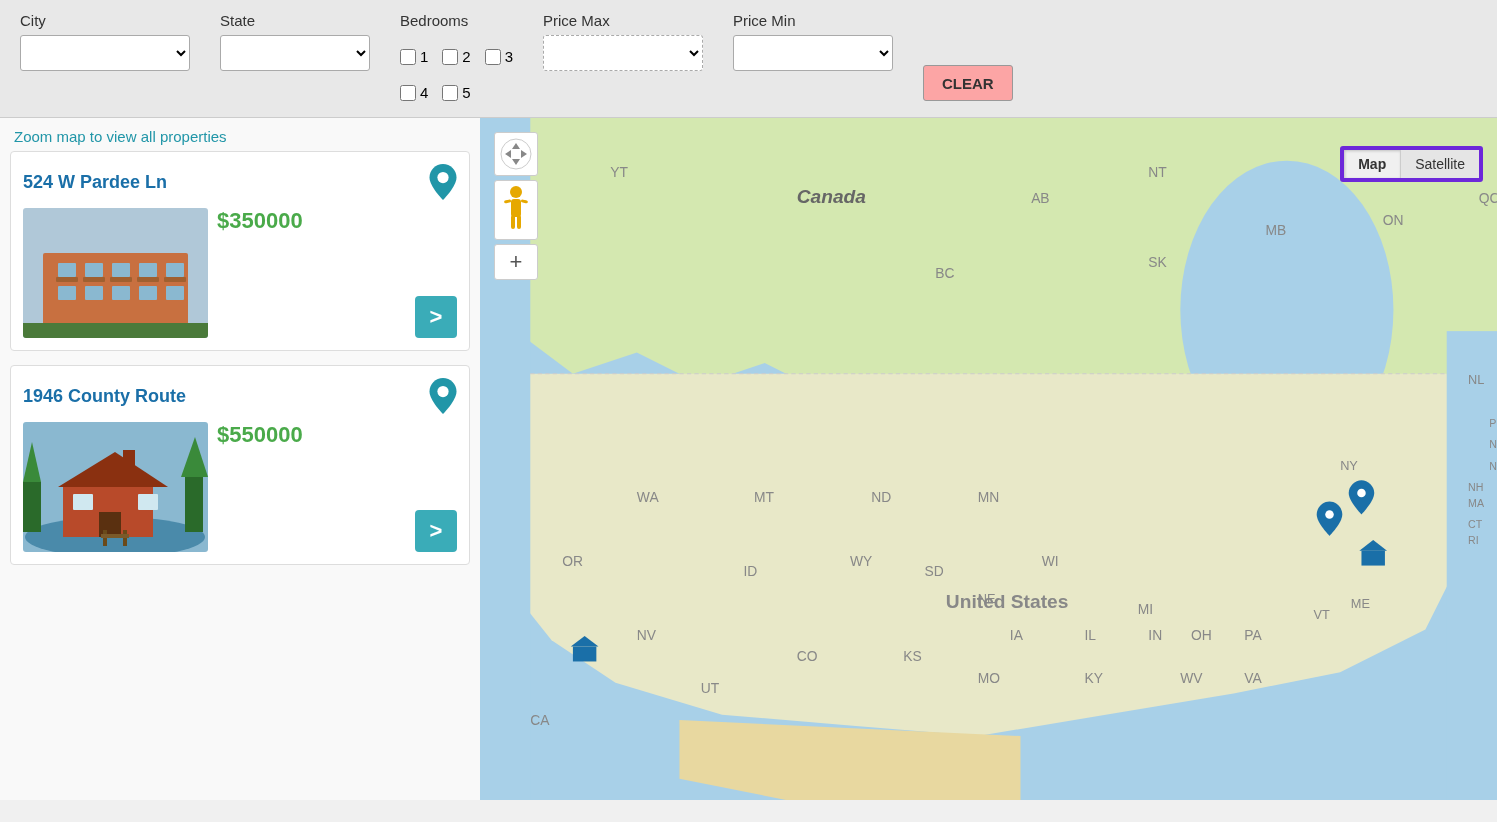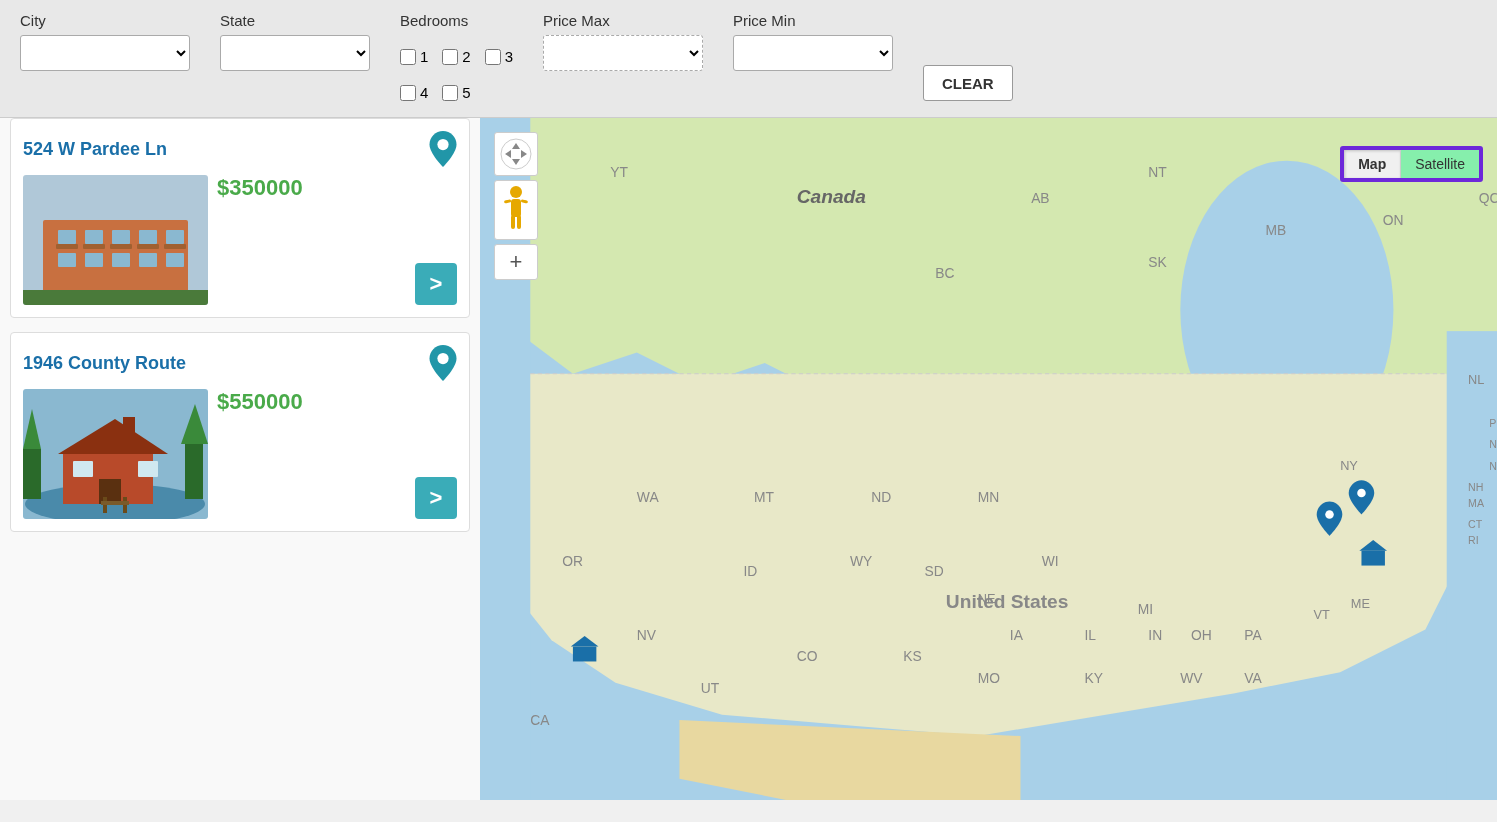--- a/index.html
+++ b/index.html
@@ -69,21 +69,21 @@
 
     .bedroom-option input[type=checkbox] {
       width: 16px;
       height: 16px;
       cursor: pointer;
     }
 
     .clear-btn {
       height: 36px;
       padding: 0 18px;
-      background: #ffffff;
+      background: #fca5a5;
       border: 1px solid #999;
       border-radius: 3px;
       font-size: 15px;
       font-weight: bold;
       color: #333;
       cursor: pointer;
       align-self: flex-end;
       margin-top: 2px;
     }
 
@@ -253,21 +253,21 @@
       border-radius: 3px;
       overflow: hidden;
       background: #fff;
     }
 
     .map-type-btn {
       padding: 6px 14px;
       font-size: 14px;
       cursor: pointer;
       border: none;
-      background: #86efac;
+      background: #e5e5e5;
       color: #333;
     }
 
     .map-type-btn.active {
       background: #f0f0f0;
       font-weight: bold;
       box-shadow: inset 1px 1px 3px rgba(0,0,0,0.2);
     }
 
     .map-type-btn:not(:last-child) {
@@ -342,20 +342,21 @@
       <option>$500,000</option>
     </select>
   </div>
 
   <button class="clear-btn">CLEAR</button>
 </div>
 
 <div class="main-content">
 
   <div class="left-panel">
+    <div class="zoom-hint">Zoom map to view all properties</div>
 
     <div class="listings-scroll">
 
       <div class="listing-card">
         <div class="listing-title-row">
           <span class="listing-title">524 W Pardee Ln</span>
           <svg class="map-pin-icon" viewBox="0 0 24 32" xmlns="http://www.w3.org/2000/svg">
             <path d="M12 0 C5.4 0 0 5.4 0 12 C0 20 12 32 12 32 C12 32 24 20 24 12 C24 5.4 18.6 0 12 0 Z" fill="#2196a8"></path>
             <circle cx="12" cy="12" r="5" fill="white"></circle>
           </svg>

